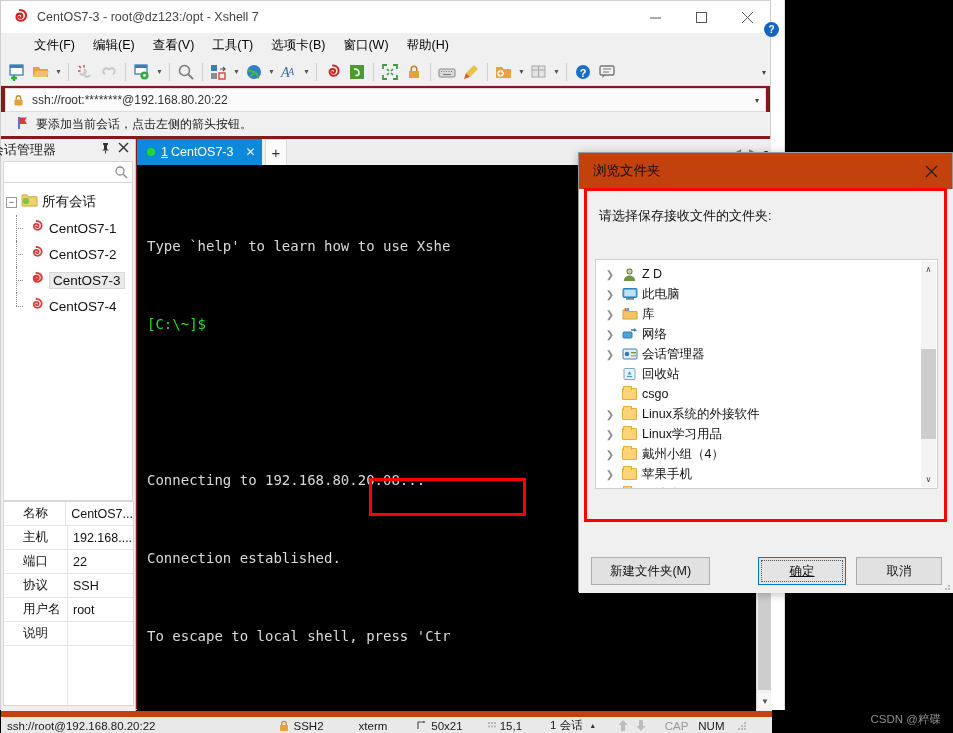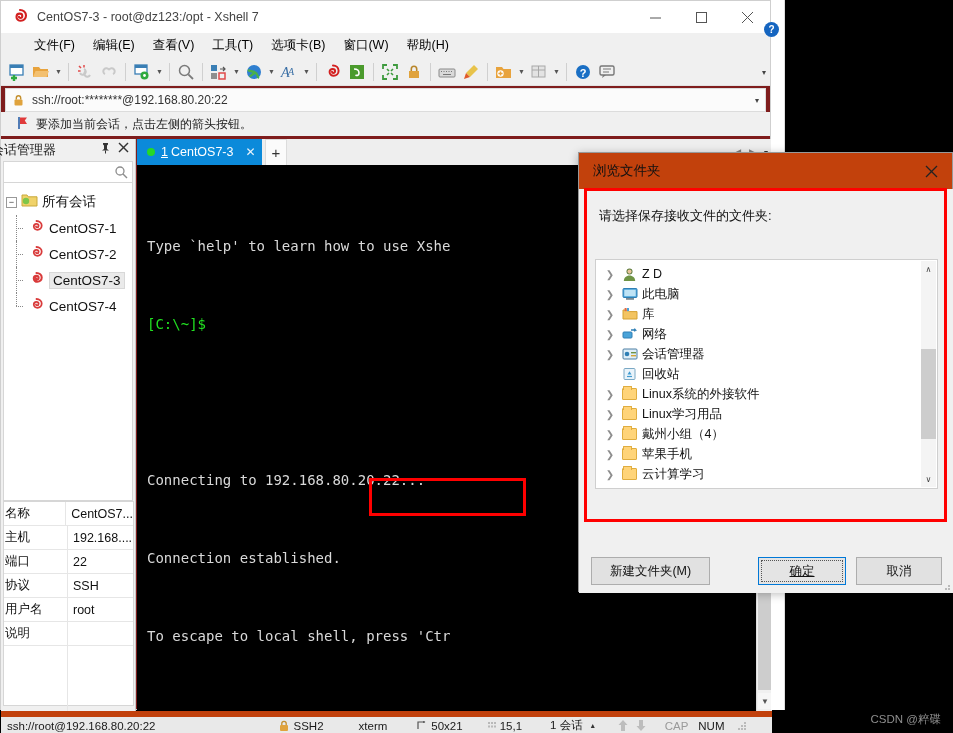--- a/index.html
+++ b/index.html
@@ -73,21 +73,21 @@
   .tr-child::after {
     content: ""; position: absolute; left: 12px; top: 13px; width: 7px; border-top: 1px dotted #888;
   }
   .tr-child.last::before { bottom: 13px; }
   .tr-label { margin-left: 4px; }
   .tr-label.sel { background: #eaeaea; border: 1px solid #d8d8d8; padding: 0 3px; }
   .expander { width: 11px; height: 11px; border: 1px solid #999; background:#fff; display:inline-flex; align-items:center; justify-content:center; font-size: 9px; line-height: 1; color:#333; }
 
   .sm-props { position: absolute; left: 2px; top: 362px; width: 131px; height: 205px; background: #fff; border: 1px solid #d6d6d6; }
   .prop-row { display: flex; height: 24px; border-bottom: 1px solid #e6e6e6; font-size: 12.5px; color: #111; }
-  .prop-k { width: 64px; padding-left: 1px; display: flex; align-items: center; border-right: 1px solid #e6e6e6; }
+  .prop-k { width: 64px; padding-left: 19px; display: flex; align-items: center; border-right: 1px solid #e6e6e6; }
   .prop-v { flex: 1; padding-left: 5px; display: flex; align-items: center; }
   .prop-fill { height: 105px; display:flex; }
   .prop-fill .prop-k { border-right: 1px solid #e6e6e6; }
 
   
   .tabstrip { position: absolute; left: 136px; top: 138px; width: 635px; height: 26px; background: #eeeeee; }
   .tab {
     position: absolute; left: 0; top: 0; height: 26px; background: #0b8ada; color: #fff;
     display: flex; align-items: center; padding: 0 6px 0 10px; font-size: 12.5px; white-space: nowrap;
   }
@@ -486,21 +486,21 @@
         <span>◀</span>
         <span>▶</span>
         <span class="dd">▾</span>
       </div>
     </div>
 
     <div class="terminal">
       <div><span class="c-white">Type `help' to learn how to use Xshe</span></div>
       <div><span class="c-green">[C:\~]$</span></div>
       <div>&nbsp;</div>
-      <div><span class="c-white">Connecting to 192.168.80.20:22...</span></div>
+      <div><span class="c-white">Connecting to 192.168.80.20:08...</span></div>
       <div><span class="c-white">Connection established.</span></div>
       <div><span class="c-white">To escape to local shell, press 'Ctr</span></div>
       <div>&nbsp;</div>
       
       
       
       
       
       
       
@@ -643,20 +643,27 @@
           <span class="dtr-icon">
             <svg width="15" height="14" viewBox="0 0 15 14">
                 <rect x="2" y="1.5" width="11" height="11" rx="1" fill="#e9f3fa" stroke="#7aa8c4"></rect>
                 <path d="M7.5 4.2l2 3.4h-4z" fill="#3f9bd0"></path>
                 <path d="M5 9.5h5" stroke="#3f9bd0" stroke-width="1.2"></path>
               </svg>
           </span>
           <span>回收站</span>
         </div>
         <div class="dtr-row">
+          <span class="dtr-arrow"></span>
+          <span class="dtr-icon">
+              <span class="folder"></span>
+            </span>
+          <span>csgo</span>
+        </div>
+        <div class="dtr-row">
           <span class="dtr-arrow">❯</span>
           <span class="dtr-icon">
               <span class="folder"></span>
             </span>
           <span>Linux系统的外接软件</span>
         </div>
         <div class="dtr-row">
           <span class="dtr-arrow">❯</span>
           <span class="dtr-icon">
               <span class="folder"></span>

